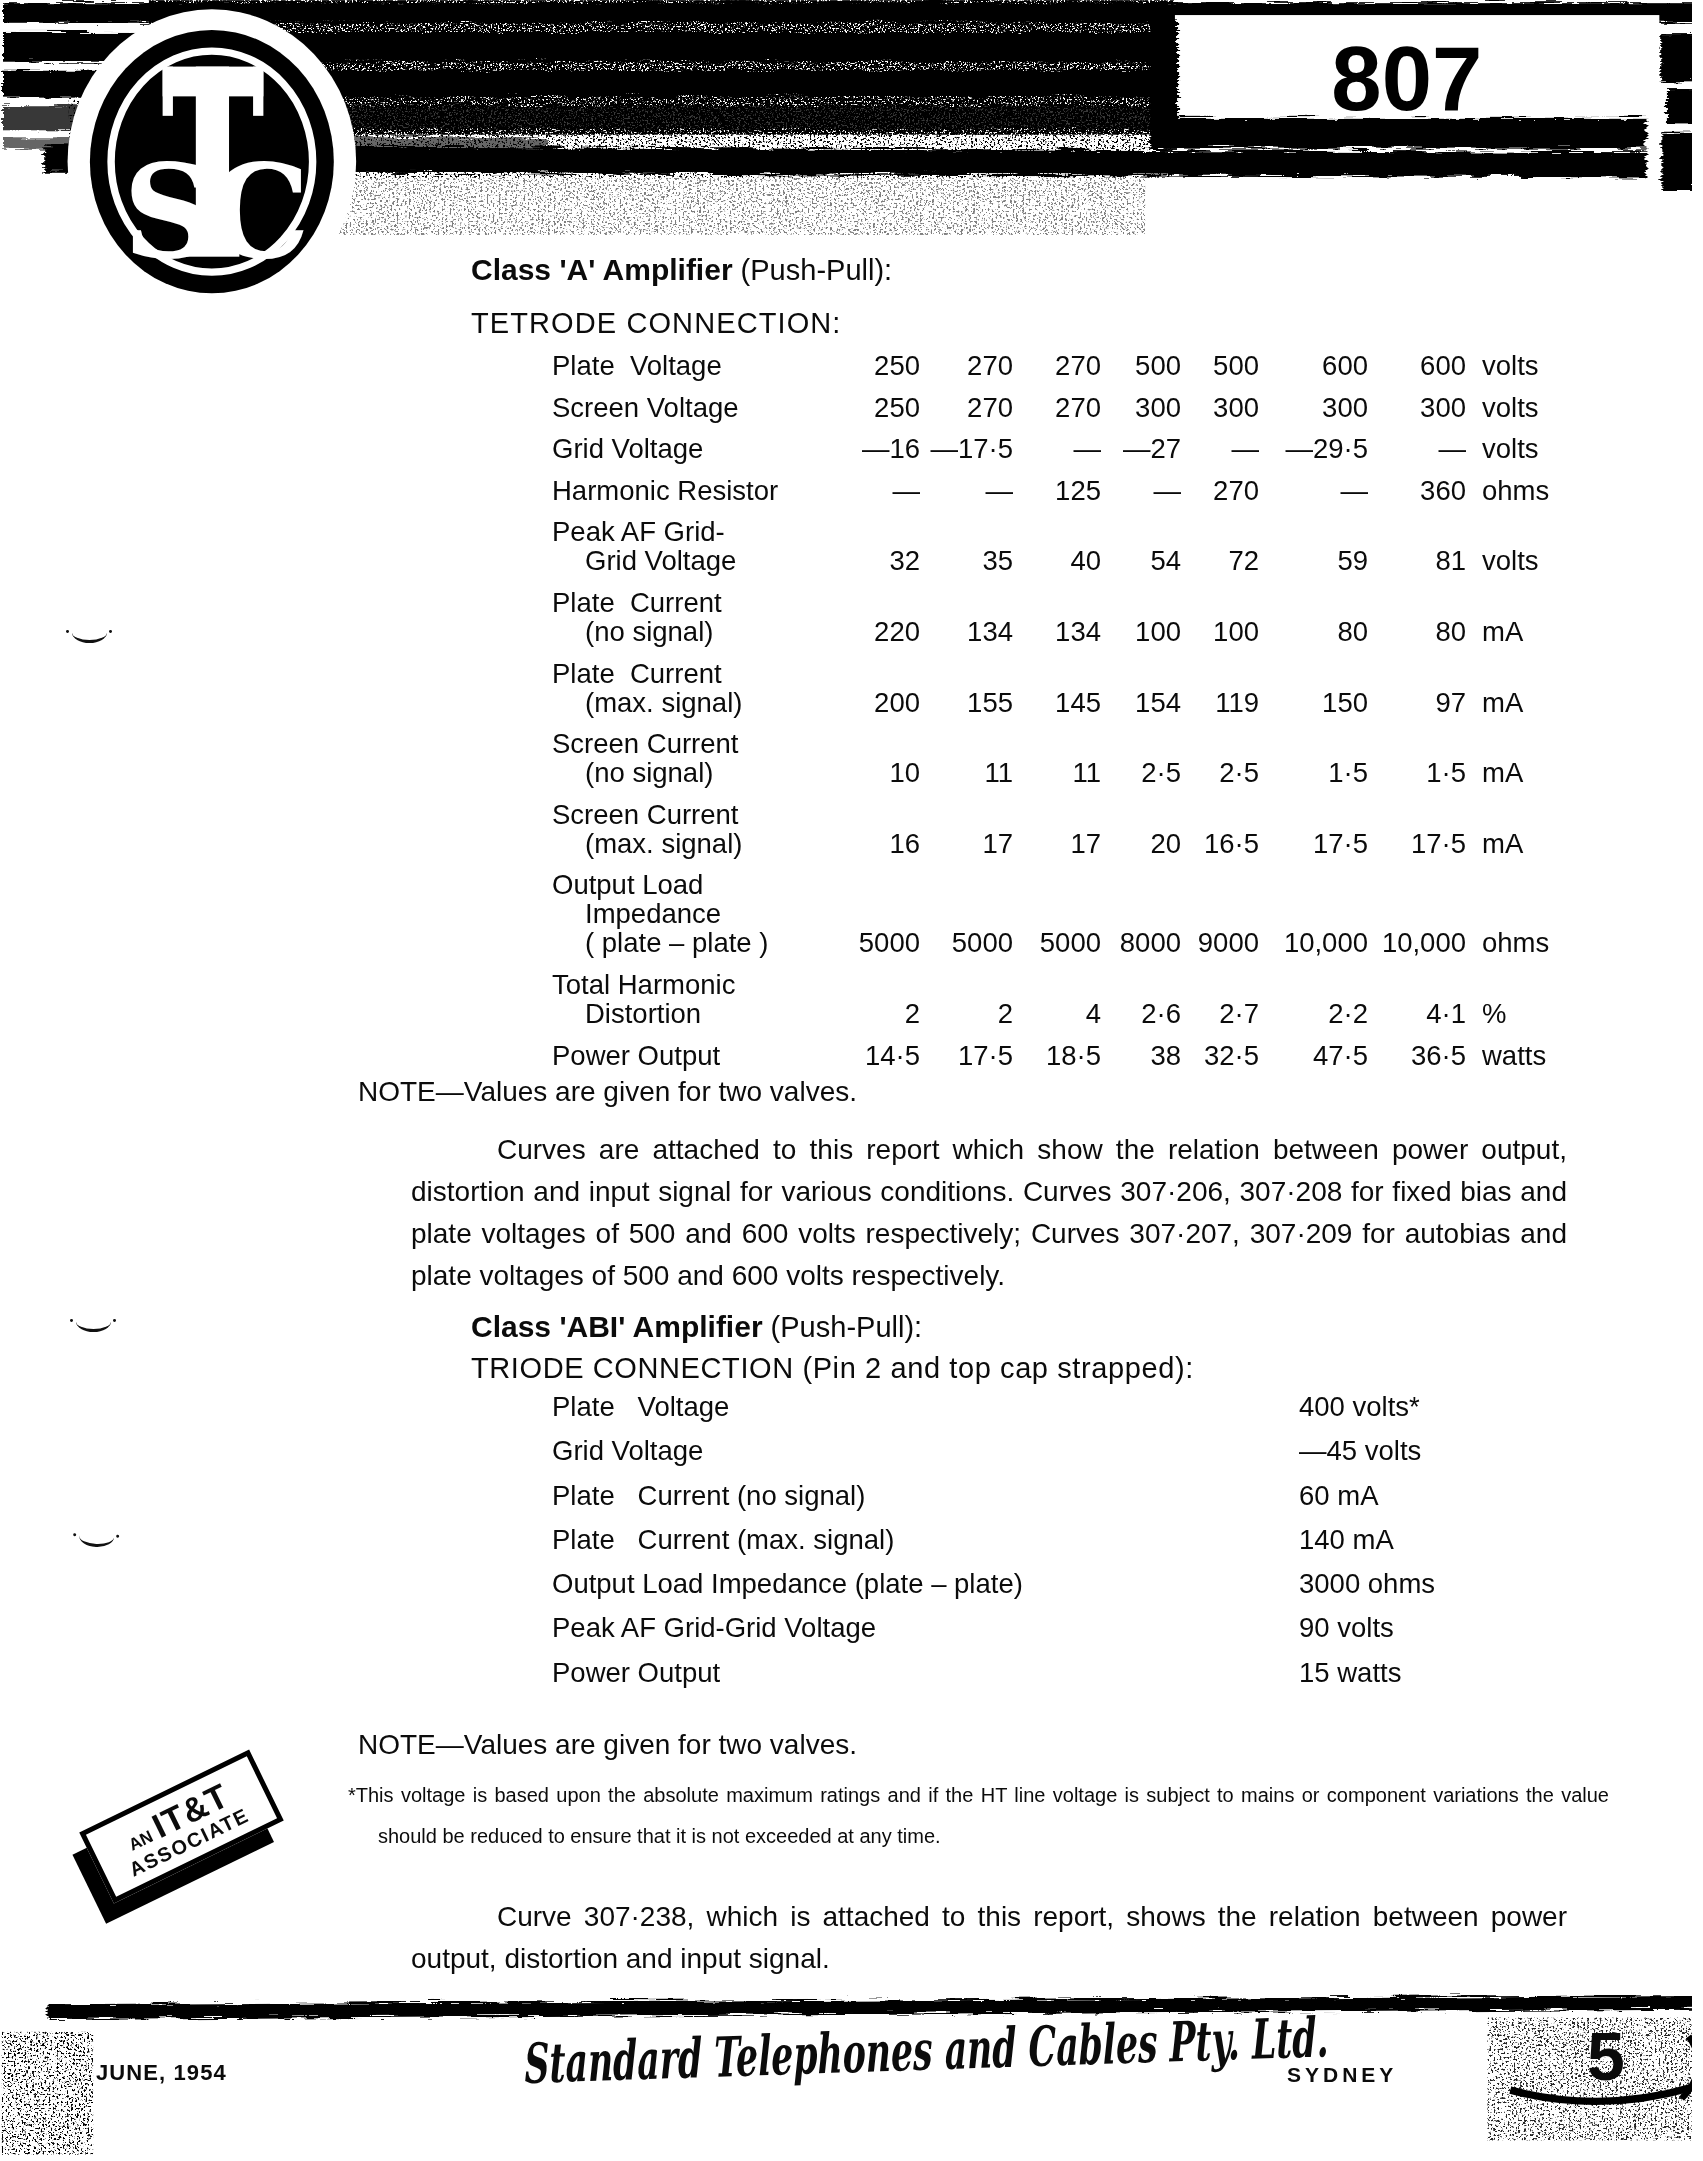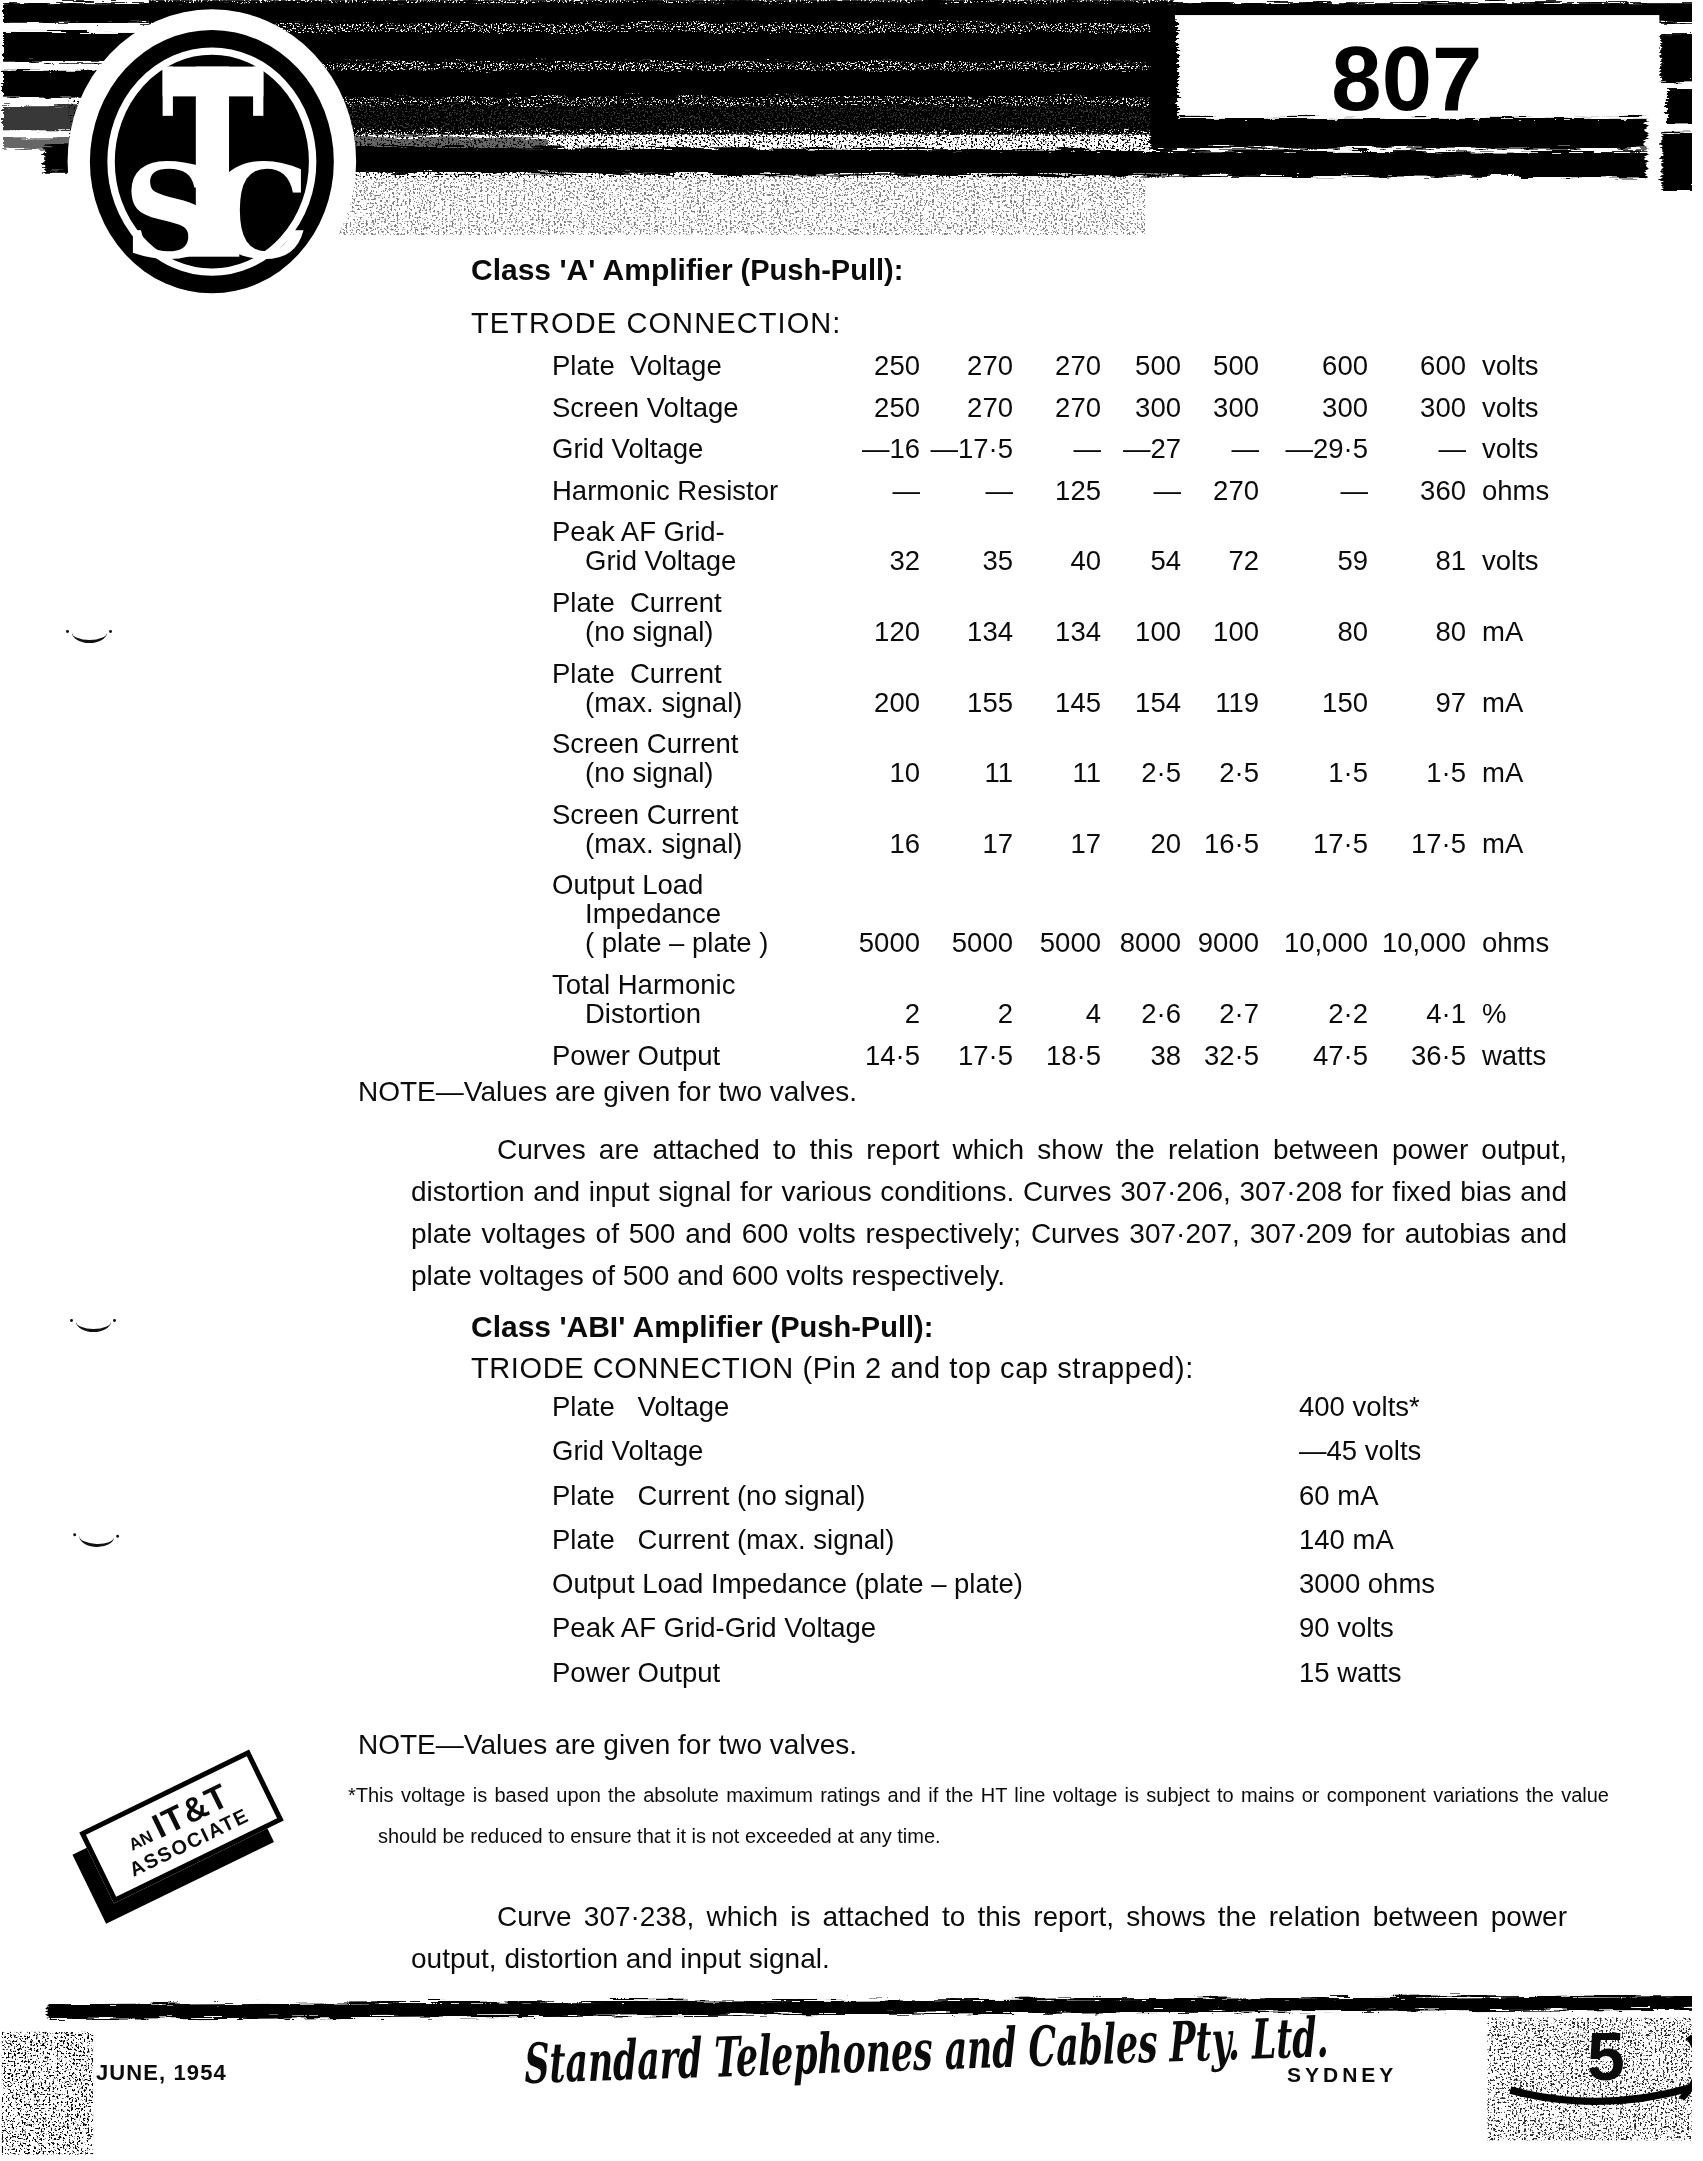--- a/index.html
+++ b/index.html
@@ -9,21 +9,21 @@
     background:#fff;
     color:#0b0b0b;
     font-family:"Liberation Sans",sans-serif;
     overflow:hidden;
   }
   .abs{position:absolute;}
 
   
   .sec-heading{font-size:30px;line-height:34px;white-space:nowrap;}
   .sec-heading .b{font-weight:700;}
-  .sec-heading .r{font-weight:700;font-size:29px;}
+  .sec-heading .r{font-weight:400;font-size:29px;}
   .sub-heading{font-size:29px;font-weight:400;letter-spacing:1.1px;white-space:nowrap;}
 
   
   .ttable{left:552px;top:351px;width:1030px;}
   .trow{
     display:grid;
     grid-template-columns:278px 90px 93px 88px 80px 78px 109px 98px 114px;
     align-items:end;
     margin-bottom:12.6px;
     font-size:27.5px;line-height:29px;
@@ -248,21 +248,21 @@
         <div class="val">81</div>
         <div class="unit">volts</div>
       </div>
 
       <div class="trow">
         <div class="lbl">
           <span>Plate  Current</span>
           <span>(no signal)</span>
 
         </div>
-        <div class="val">120</div>
+        <div class="val">220</div>
         <div class="val">134</div>
         <div class="val">134</div>
         <div class="val">100</div>
         <div class="val">100</div>
         <div class="val">80</div>
         <div class="val">80</div>
         <div class="unit">mA</div>
       </div>
 
       <div class="trow">

